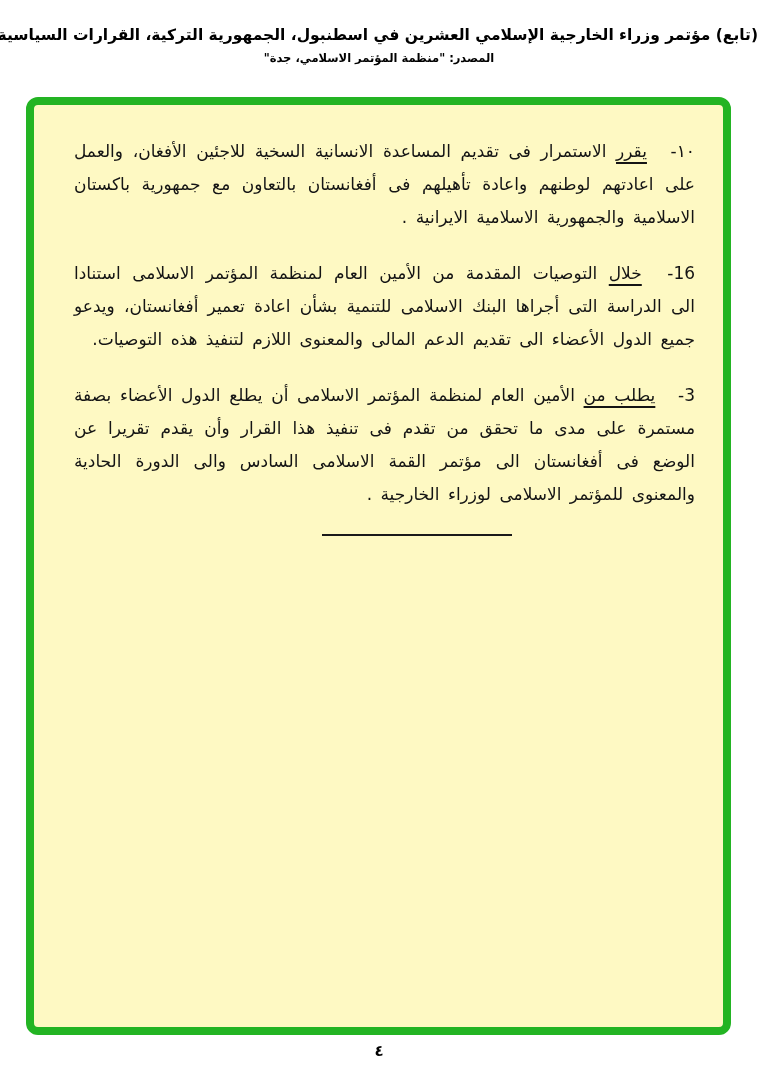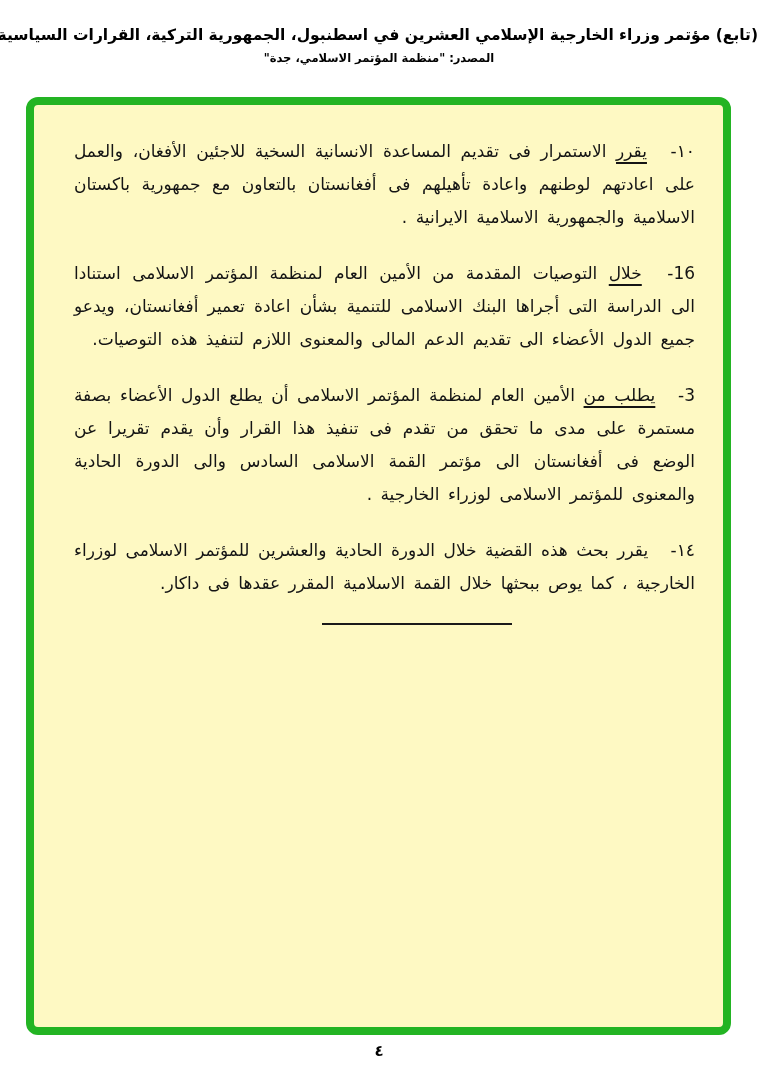--- a/index.html
+++ b/index.html
@@ -46,25 +46,20 @@
         <span class="underlined">خلال</span>
         <span> التوصيات المقدمة من الأمين العام لمنظمة المؤتمر الاسلامى استنادا الى الدراسة التى أجراها البنك الاسلامى للتنمية بشأن اعادة تعمير أفغانستان، ويدعو جميع الدول الأعضاء الى تقديم الدعم المالى والمعنوى اللازم لتنفيذ هذه التوصيات.</span>
       </p>
 
       <p class="para">
         <span class="pnum">3-</span>
         <span class="underlined">يطلب من</span>
         <span> الأمين العام لمنظمة المؤتمر الاسلامى أن يطلع الدول الأعضاء بصفة مستمرة على مدى ما تحقق من تقدم فى تنفيذ هذا القرار وأن يقدم تقريرا عن الوضع فى أفغانستان الى مؤتمر القمة الاسلامى السادس والى الدورة الحادية والمعنوى للمؤتمر الاسلامى لوزراء الخارجية .</span>
       </p>
 
-      <p class="para">
-        <span class="pnum">١٤-</span>
-        <span>يقرر</span>
-        <span> بحث هذه القضية خلال الدورة الحادية والعشرين للمؤتمر الاسلامى لوزراء الخارجية ، كما يوص ببحثها خلال القمة الاسلامية المقرر عقدها فى داكار.</span>
-      </p>
 
       <div class="divider"></div>
 
     </div>
   </div>
 
   <div class="pagenum">٤</div>
 
 </div>
 

